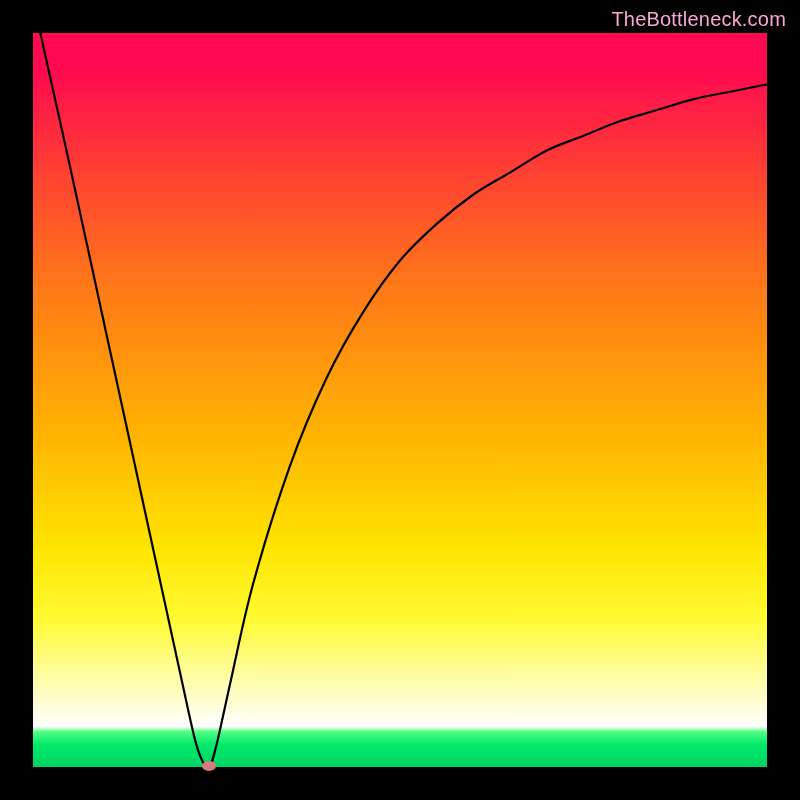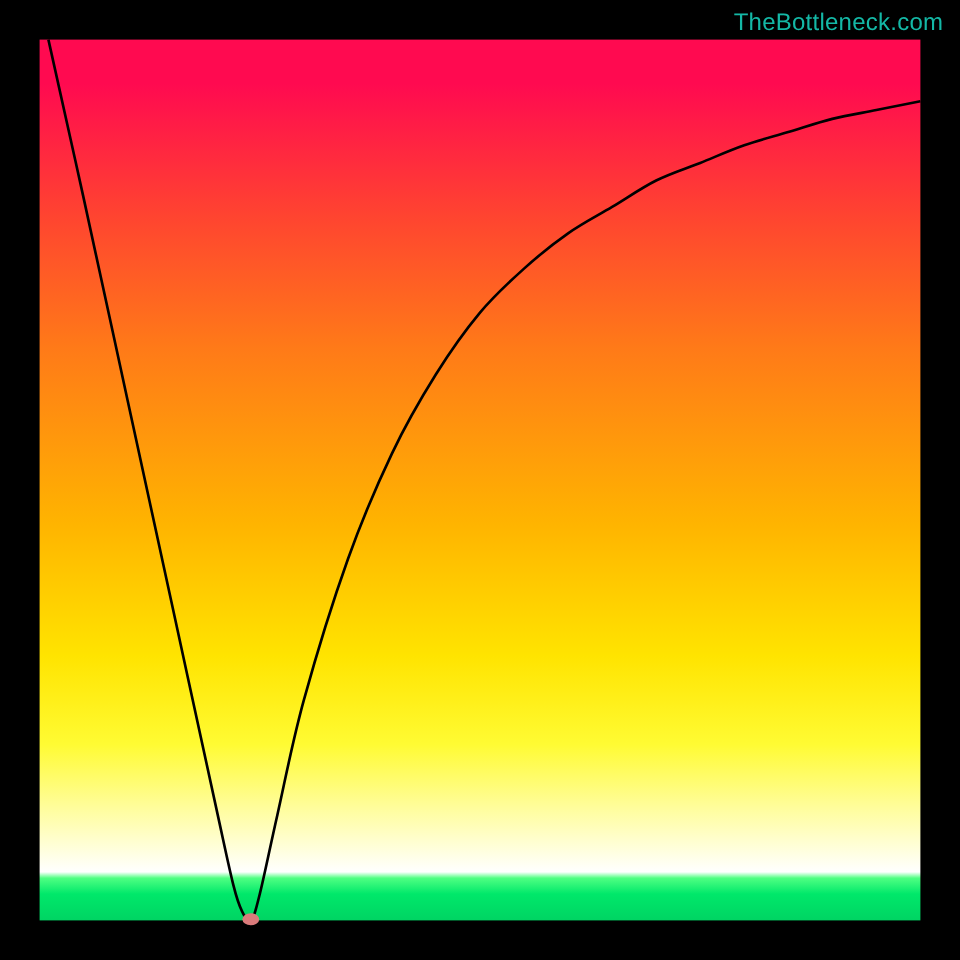--- a/index.html
+++ b/index.html
@@ -35,21 +35,21 @@
       #ffffff 94.5%,
       #4fff82 95.2%,
       #00e86a 97%,
       #00d463 100%
     );
   }
   .watermark {
     position: absolute;
     top: 8px;
     right: 14px;
-    color: #14b8a6;
+    color: #f9a8d4;
     font-size: 20px;
     letter-spacing: 0.2px;
     font-weight: 500;
   }
   svg.curve {
     position: absolute;
     left: 0;
     top: 0;
     width: 734px;
     height: 734px;

